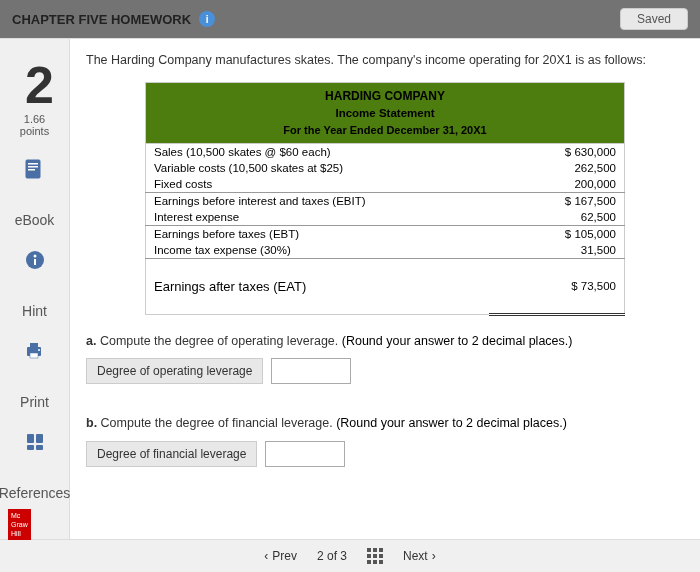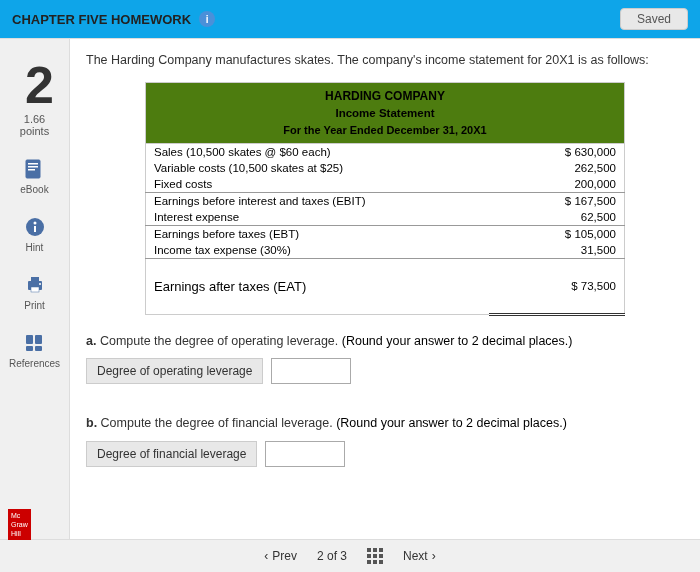--- a/index.html
+++ b/index.html
@@ -5,21 +5,21 @@
     * { box-sizing: border-box; margin: 0; padding: 0; }
     body {
       font-family: Arial, sans-serif;
       background: #f0f0f0;
       width: 700px;
       height: 572px;
       overflow: hidden;
       position: relative;
     }
     .top-bar {
-      background: #0ea5e9;
+      background: #737373;
       padding: 8px 12px;
       display: flex;
       align-items: center;
       justify-content: space-between;
       border-bottom: 1px solid #ddd;
     }
     .top-bar-left {
       display: flex;
       align-items: center;
       gap: 8px;
@@ -85,22 +85,23 @@
       cursor: pointer;
     }
     .sidebar-icon {
       width: 24px;
       height: 24px;
       display: flex;
       align-items: center;
       justify-content: center;
     }
     .sidebar-item-label {
-      font-size: 10px;
+      font-size: 14px;
       color: #555;
+      margin-top: 28px;
     }
     .content-area {
       flex: 1;
       padding: 12px 16px;
       overflow-y: auto;
       background: #fff;
     }
     .question-intro {
       font-size: 12.5px;
       color: #333;
@@ -256,21 +257,21 @@
           <rect x="12" y="3" width="7" height="9" rx="1" fill="#4a6fa5"></rect>
           <rect x="3" y="14" width="7" height="5" rx="1" fill="#4a6fa5"></rect>
           <rect x="12" y="14" width="7" height="5" rx="1" fill="#4a6fa5"></rect>
         </svg>
       </div>
       <span class="sidebar-item-label">References</span>
     </div>
   </div>
 
   <div class="content-area">
-    <p class="question-intro">The Harding Company manufactures skates. The company's income statement for 20X1 is as follows:</p>
+    <p class="question-intro">The Harding Company manufactures skates. The company's income operating for 20X1 is as follows:</p>
 
     <table class="income-statement-table" style="border-collapse: collapse; width: 95%; margin: 0 auto 16px auto;">
       <thead>
         <tr>
           <td colspan="2" class="table-header" style="text-align:center; padding: 4px 8px; border-bottom: 1px solid #ccc; background: #4d7c0f;">
             <div style="font-weight:bold; font-size:12px;">HARDING COMPANY</div>
             <div style="font-size:11.5px;">Income Statement</div>
             <div style="font-size:11px;">For the Year Ended December 31, 20X1</div>
           </td>
         </tr>

